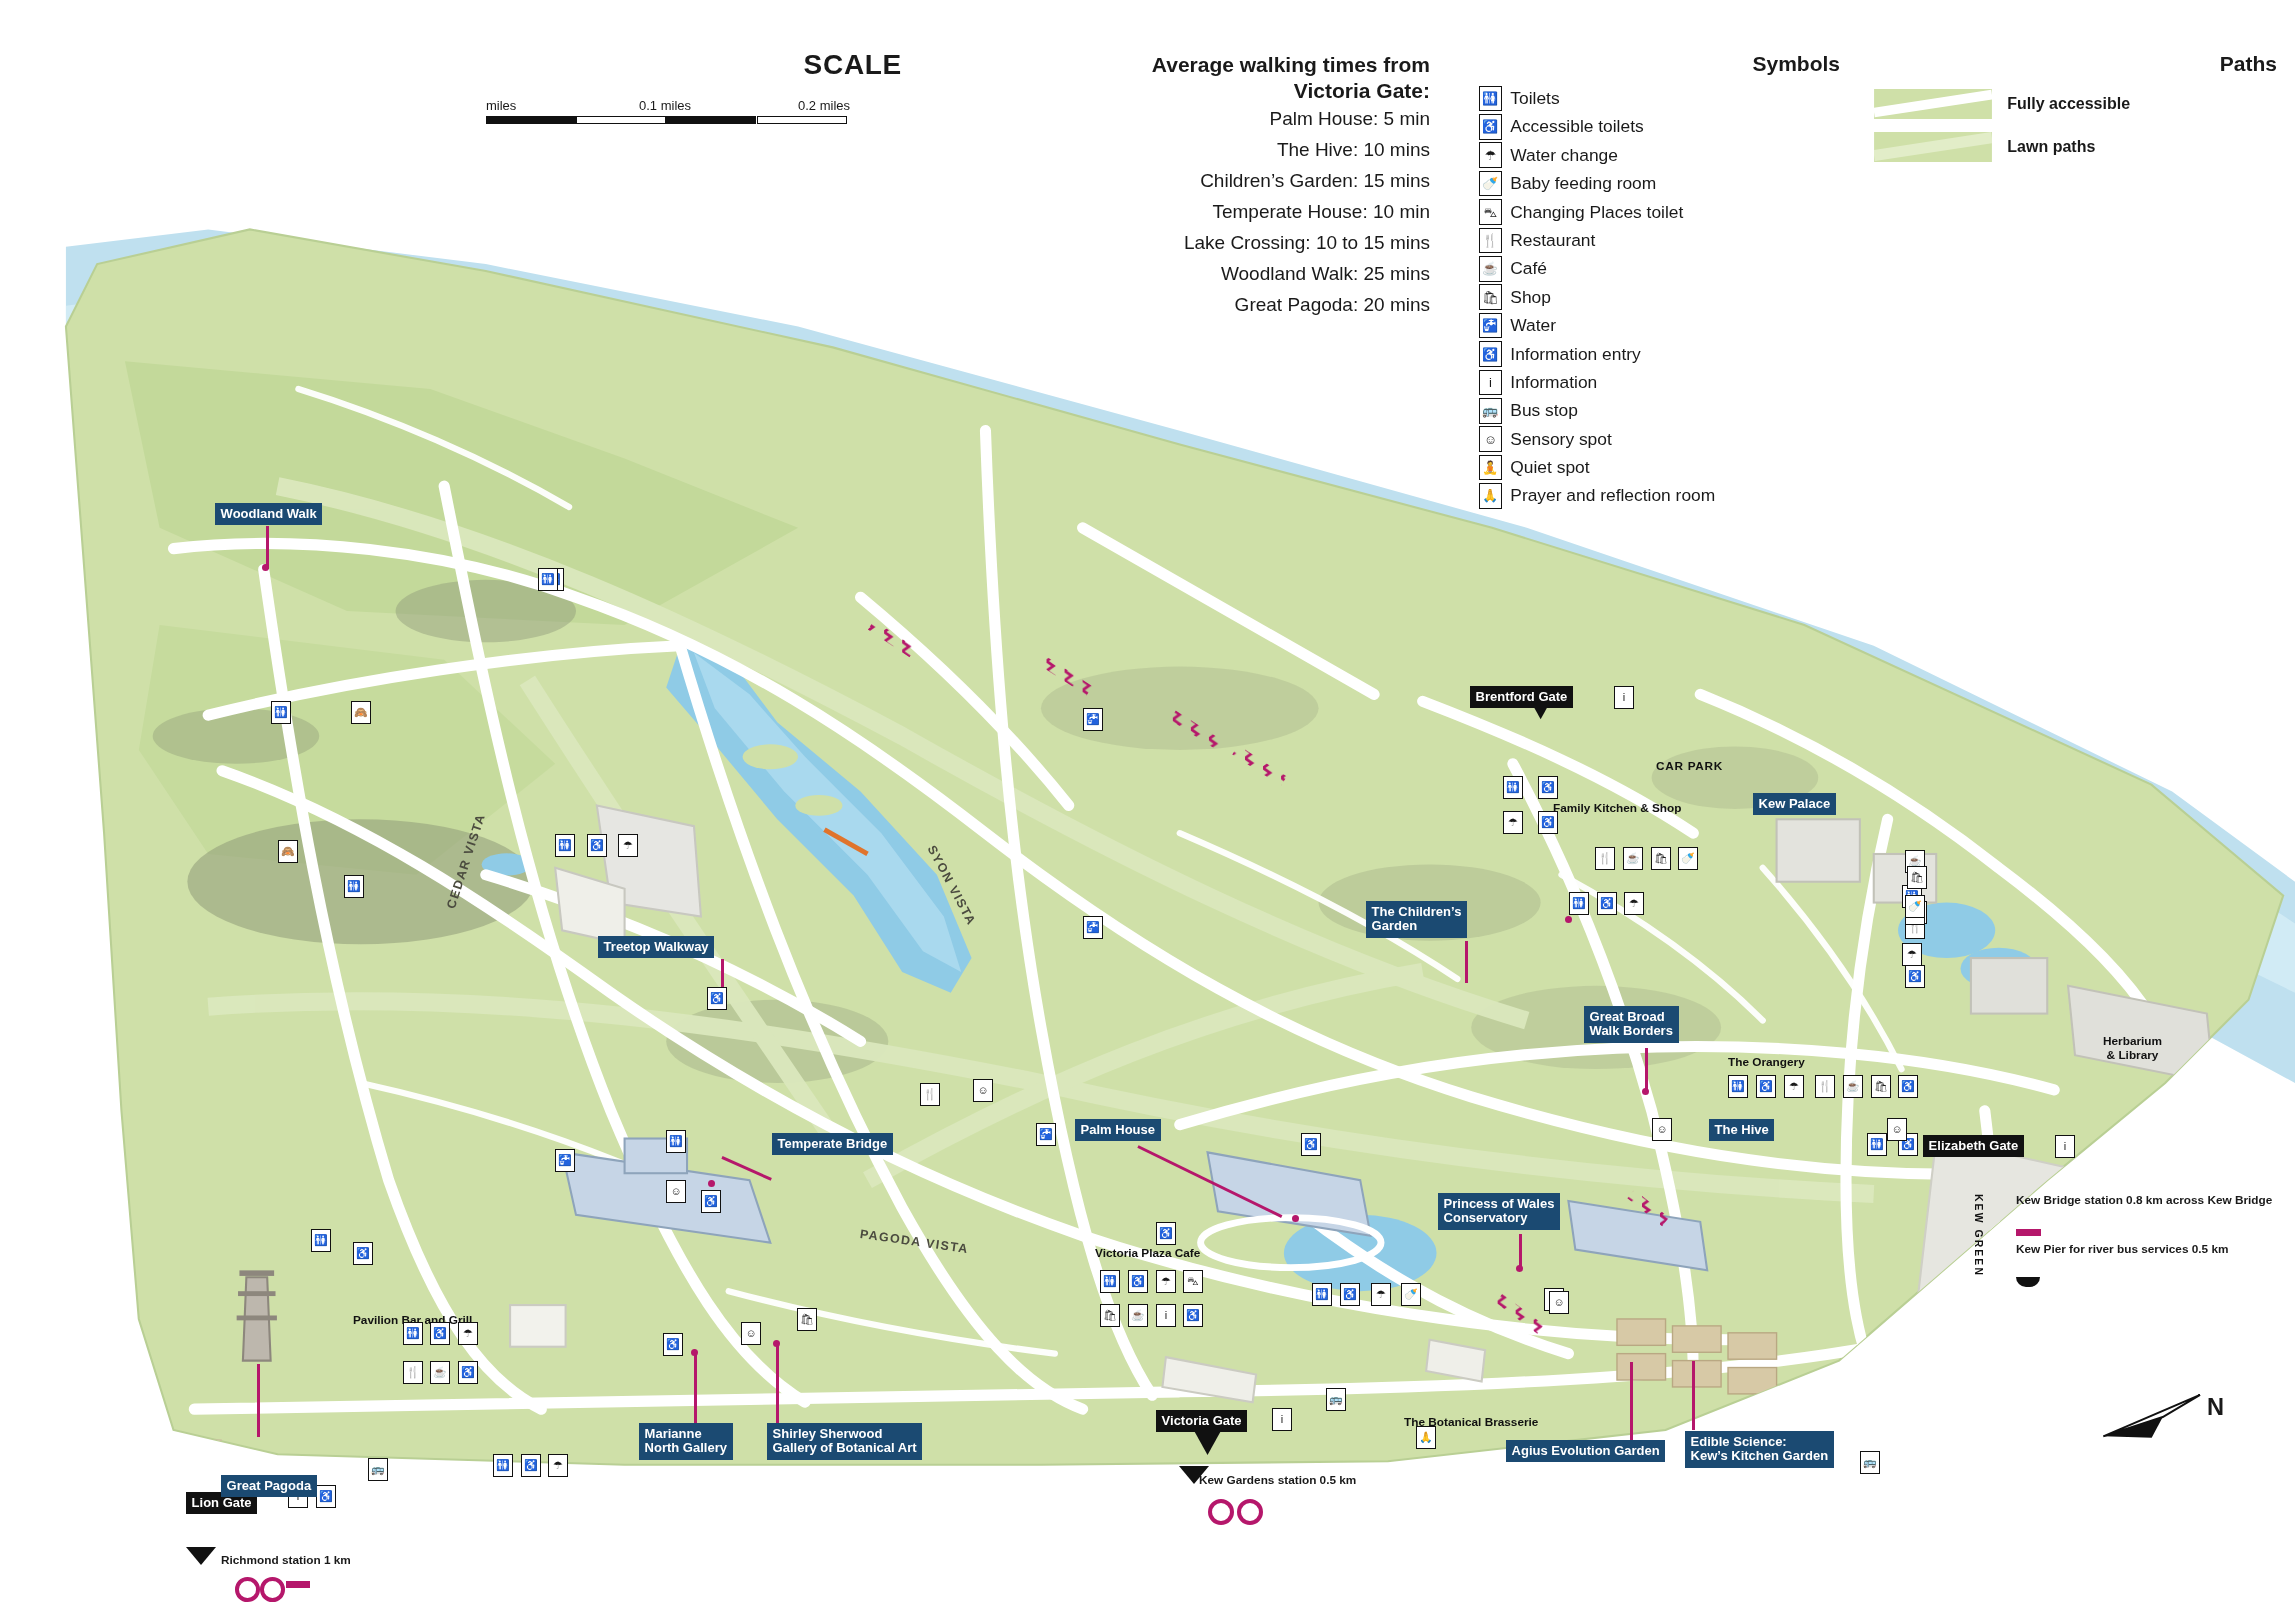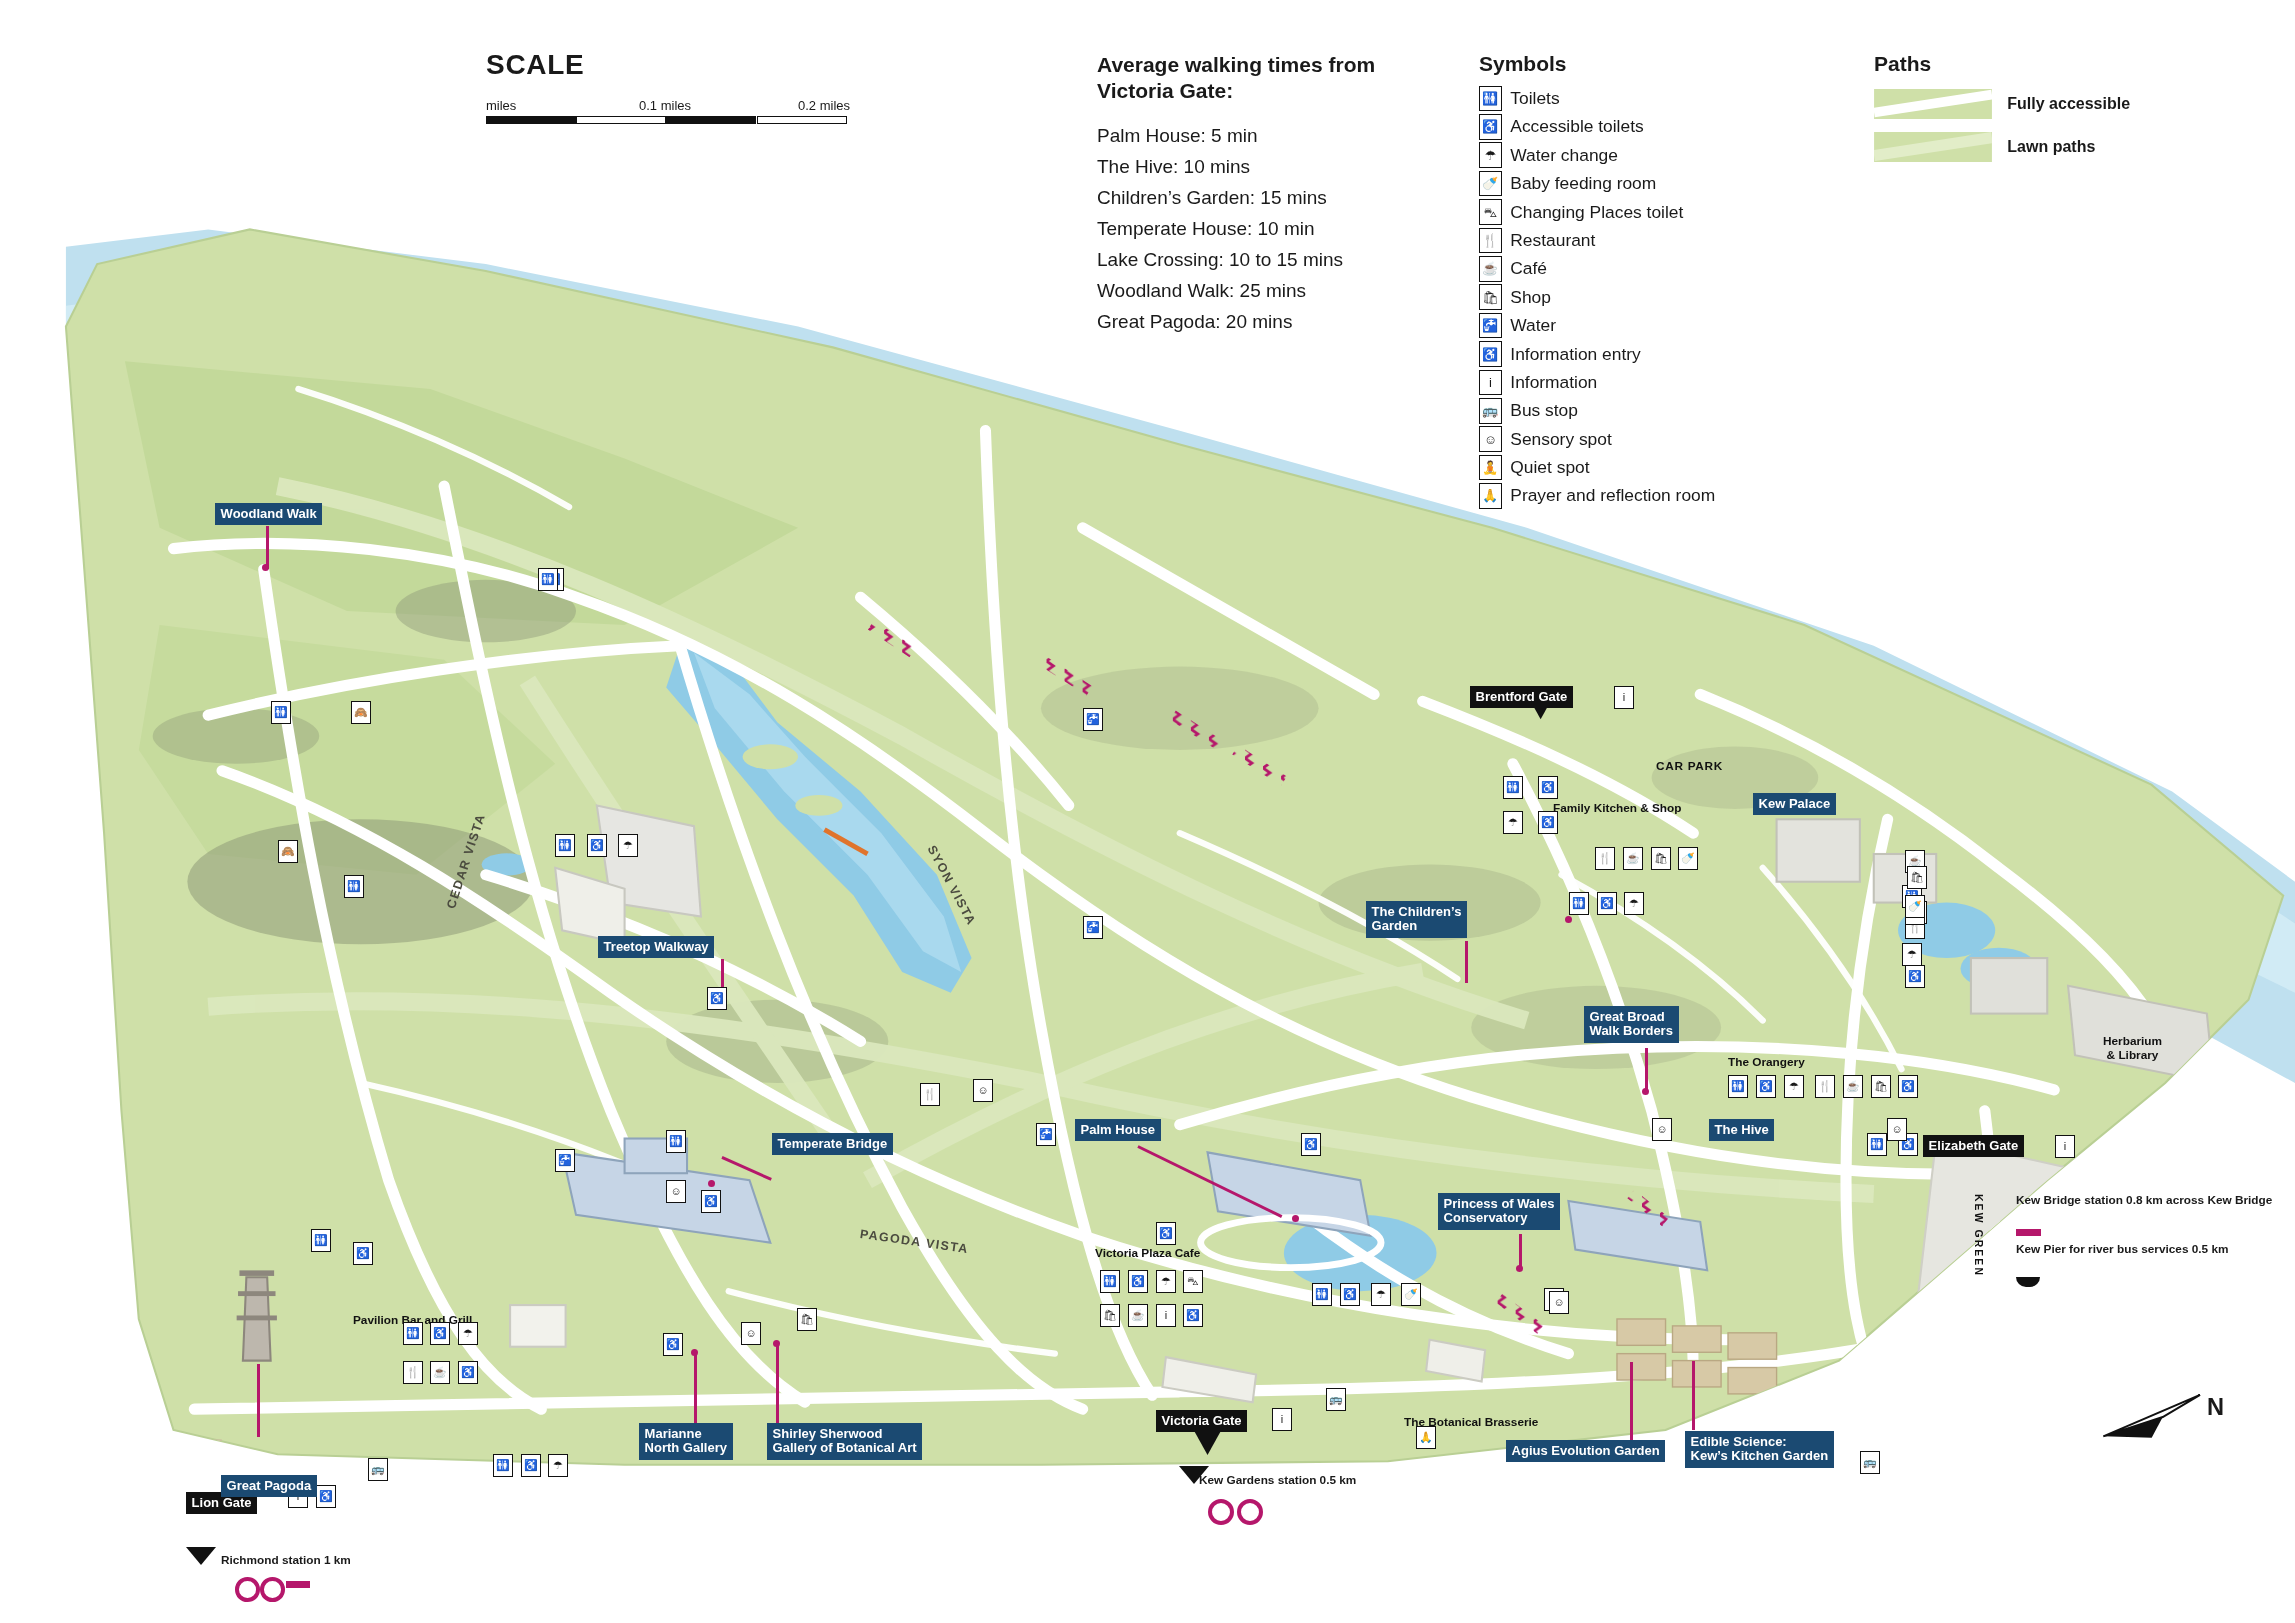--- a/index.html
+++ b/index.html
@@ -1,31 +1,31 @@
 <!DOCTYPE html>
 <html style="font-size:11px"><head>
 <meta charset="utf-8">
 <style>
   html,body{margin:0;padding:0;background:#ffffff;}
   body{width:2295px;height:1624px;position:relative;overflow:hidden;
        font-family:"Liberation Sans",sans-serif;color:#1a1a1a;}
 
   
-  .abs{position:absolute;}
+  .abs{position:absolute;text-align:right;}
 
   
   #scale-block{left:486px;top:49px;width:416px;}
   #scale-block .title{font-size:28px;font-weight:bold;letter-spacing:0.7px;}
   .scale-ticks{position:relative;height:32px;margin-top:16.7px;width:396px;}
   .scale-ticks .lbl{position:absolute;font-size:13px;top:0;}
   .scale-bar{position:absolute;top:18px;left:0;height:8.3px;width:389px;}
   .scale-seg{position:absolute;top:0;height:8.3px;}
 
   #walking-block{left:1097px;top:52px;width:333px;}
-  #walking-block .hdr{font-size:21px;font-weight:bold;line-height:1.25;margin-bottom:20px;}
+  #walking-block .hdr{font-size:21px;font-weight:bold;line-height:1.25;margin-bottom:3px;}
   #walking-block .row{font-size:19px;margin-bottom:9px;}
 
   #symbols-block{left:1479px;top:52px;width:361px;}
   #symbols-block .hdr{font-size:21px;font-weight:bold;margin-bottom:9.7px;}
   .sym-row{display:flex;align-items:center;margin-bottom:2.8px;}
   .sym-box{width:21px;height:23.6px;border:1.4px solid #111;background:#fff;display:flex;
            align-items:center;justify-content:center;font-size:13px;line-height:1;margin-right:8.3px;}
   .sym-lbl{font-size:17.4px;}
 
   #paths-block{left:1874px;top:52px;width:403px;}

